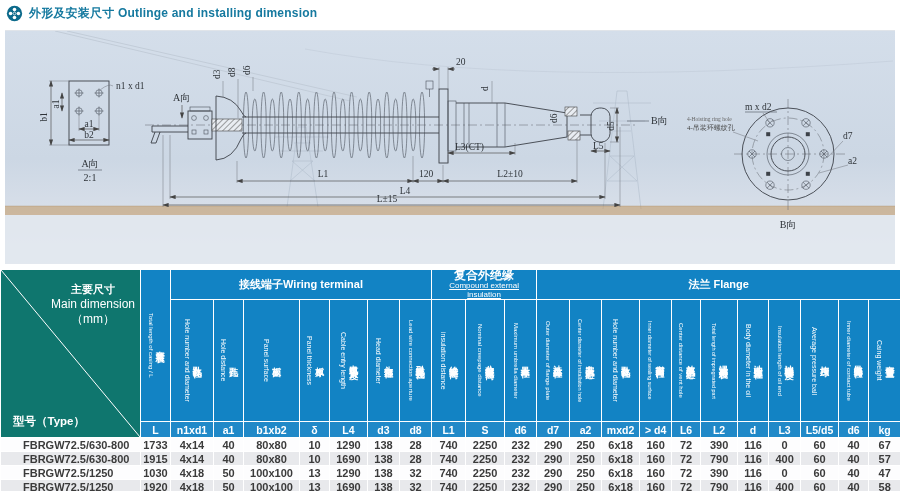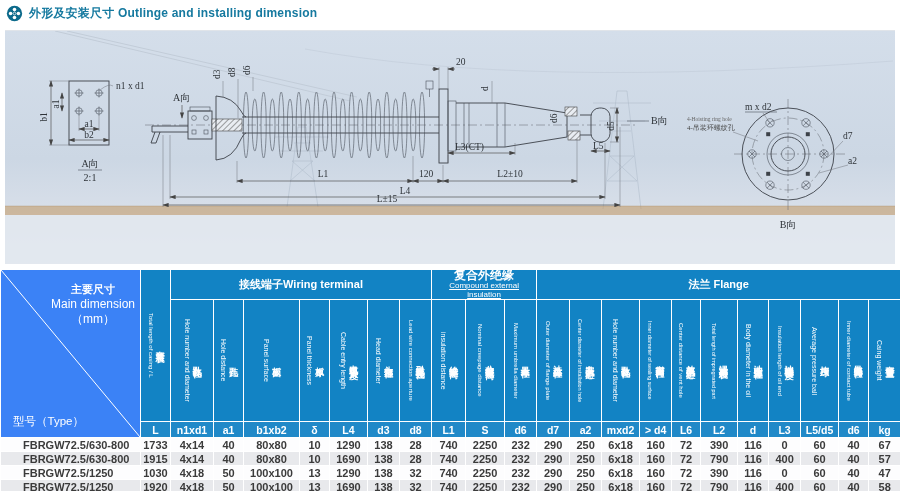--- a/index.html
+++ b/index.html
@@ -41,26 +41,26 @@
   .g2 div.z{font-size:12px;line-height:11px;font-weight:bold;}
   .g2 div.e{font-size:8px;line-height:9px;font-weight:normal;text-decoration:underline;}
   td.vhead{background:#1283c4;color:#fff;vertical-align:middle;}
   .vh{display:flex;flex-direction:row;align-items:center;justify-content:center;height:120px;}
   .ven{writing-mode:vertical-rl;font-size:7px;line-height:1.15;letter-spacing:0;white-space:nowrap;}
   .ven.m{font-size:6px;}
   .ven.s{font-size:5.4px;}
   .vzh{writing-mode:vertical-rl;text-orientation:upright;font-size:9px;font-weight:bold;
        letter-spacing:1px;line-height:1.05;margin-left:1px;white-space:nowrap;}
   td.sub{background:#2089c8;color:#fff;text-align:center;font-size:10.5px;font-weight:bold;}
-  td.corner{background:#3b82f6;color:#fff;position:relative;}
+  td.corner{background:#0f766e;color:#fff;position:relative;}
   .corner svg{position:absolute;top:0;left:0;width:100%;height:100%;}
   .cor-top{position:absolute;top:12px;left:44px;width:96px;text-align:center;
            font-size:11px;line-height:15px;font-weight:bold;}
   .cor-top .e{font-weight:normal;font-size:12px;}
-  .cor-bot{position:absolute;bottom:8px;left:12px;font-size:11.5px;font-weight:normal;}
+  .cor-bot{position:absolute;bottom:8px;left:12px;font-size:11.5px;font-weight:bold;}
   tbody td{font-size:11px;font-weight:bold;color:#3b3b3b;text-align:center;
            border:none;white-space:nowrap;}
   tbody td.type-cell{text-align:left;padding-left:22px;}
   tbody tr.odd{background:#fdfdfe;}
   tbody tr.even{background:#e8e9ec;}
   tbody tr:last-child td{border-bottom:1px solid #b9bec5;}
 </style>
 </head>
 <body>
 

